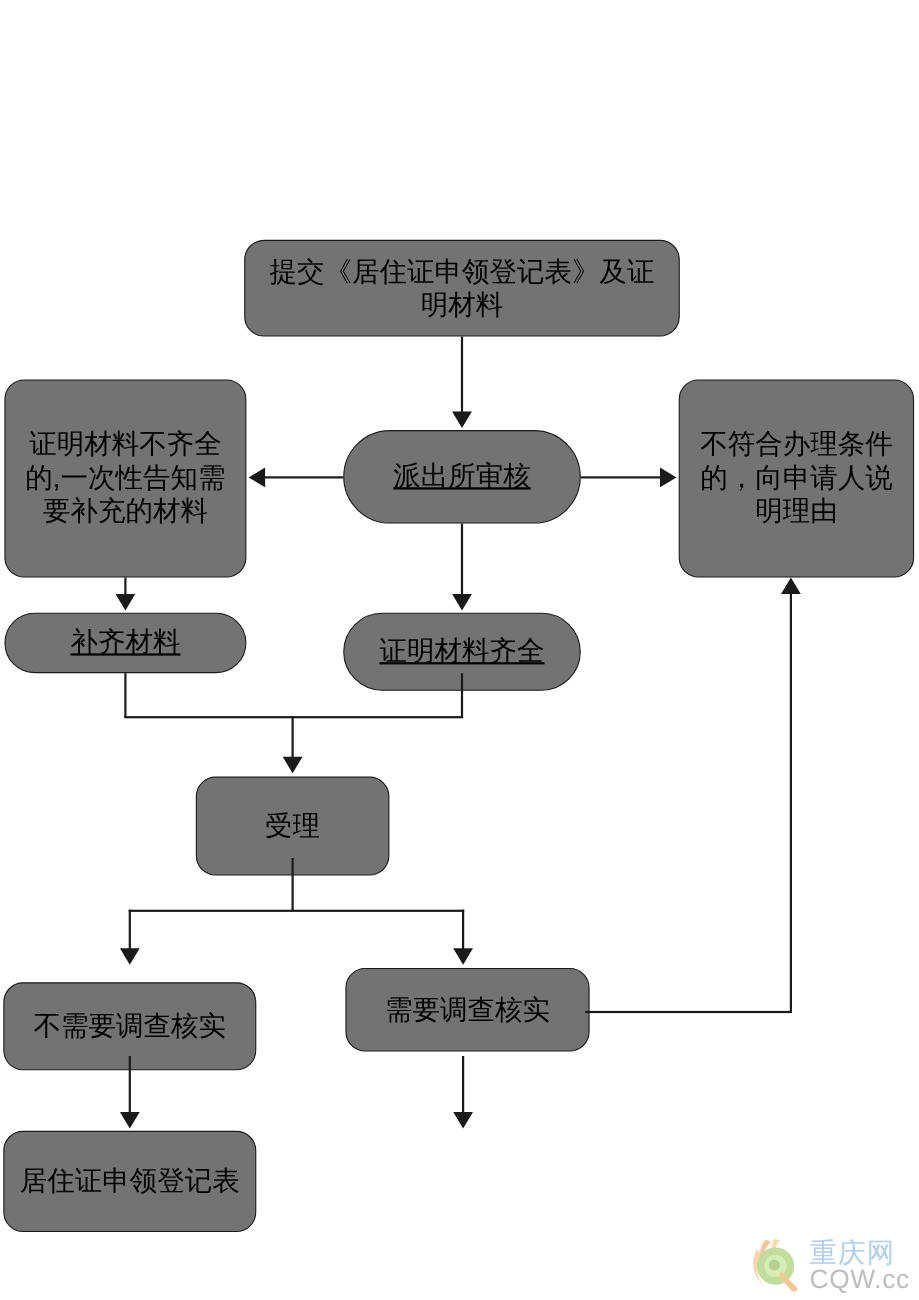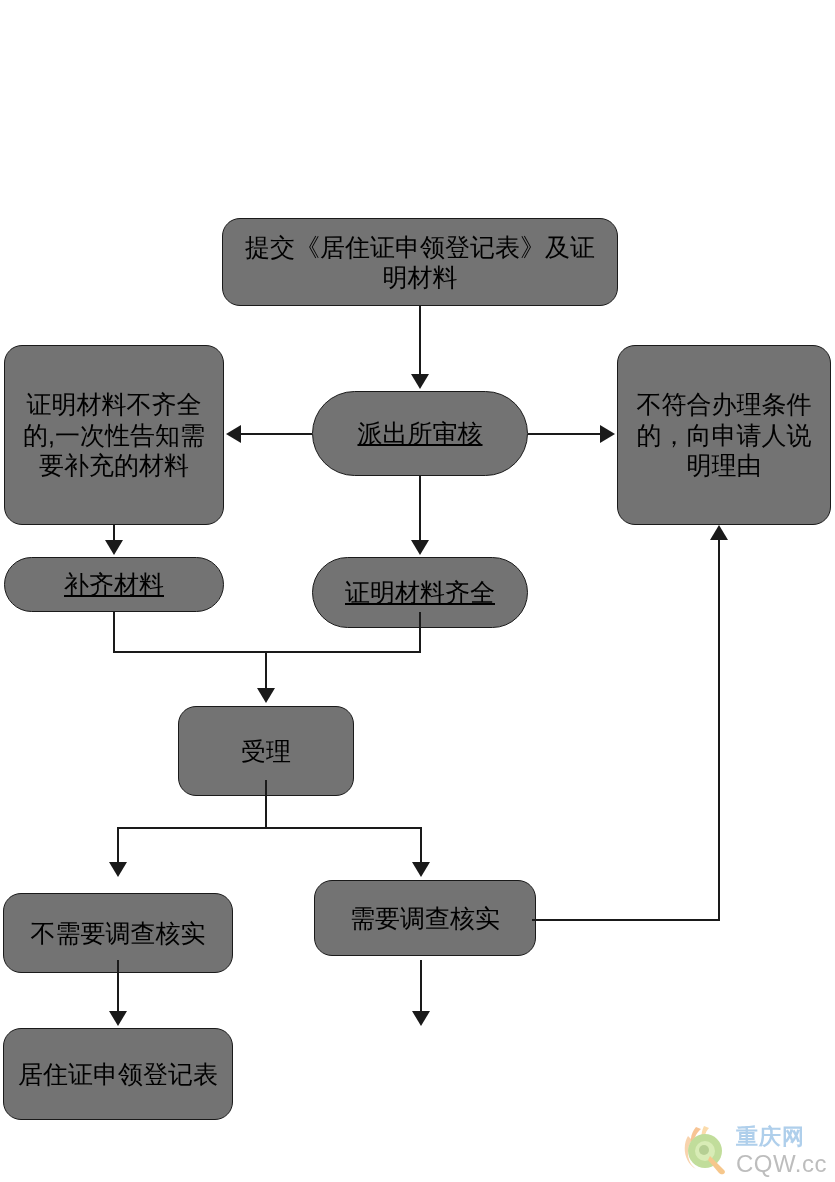--- a/index.html
+++ b/index.html
@@ -107,22 +107,22 @@
     pointer-events: none;
   }
   #wm-logo {
     position: absolute;
     left: 0; top: 2px;
     width: 54px; height: 52px;
   }
   #wm-cn {
     position: absolute;
     left: 58px; top: 0px;
-    font-size: 22px;
-    font-weight: bold;
+    font-size: 25px;
+    font-weight: normal;
     color: #6fa8dc;
     letter-spacing: 1px;
     white-space: nowrap;
   }
   #wm-en {
     position: absolute;
     left: 58px; top: 28px;
     font-size: 24px;
     color: #888888;
     letter-spacing: 0.5px;

